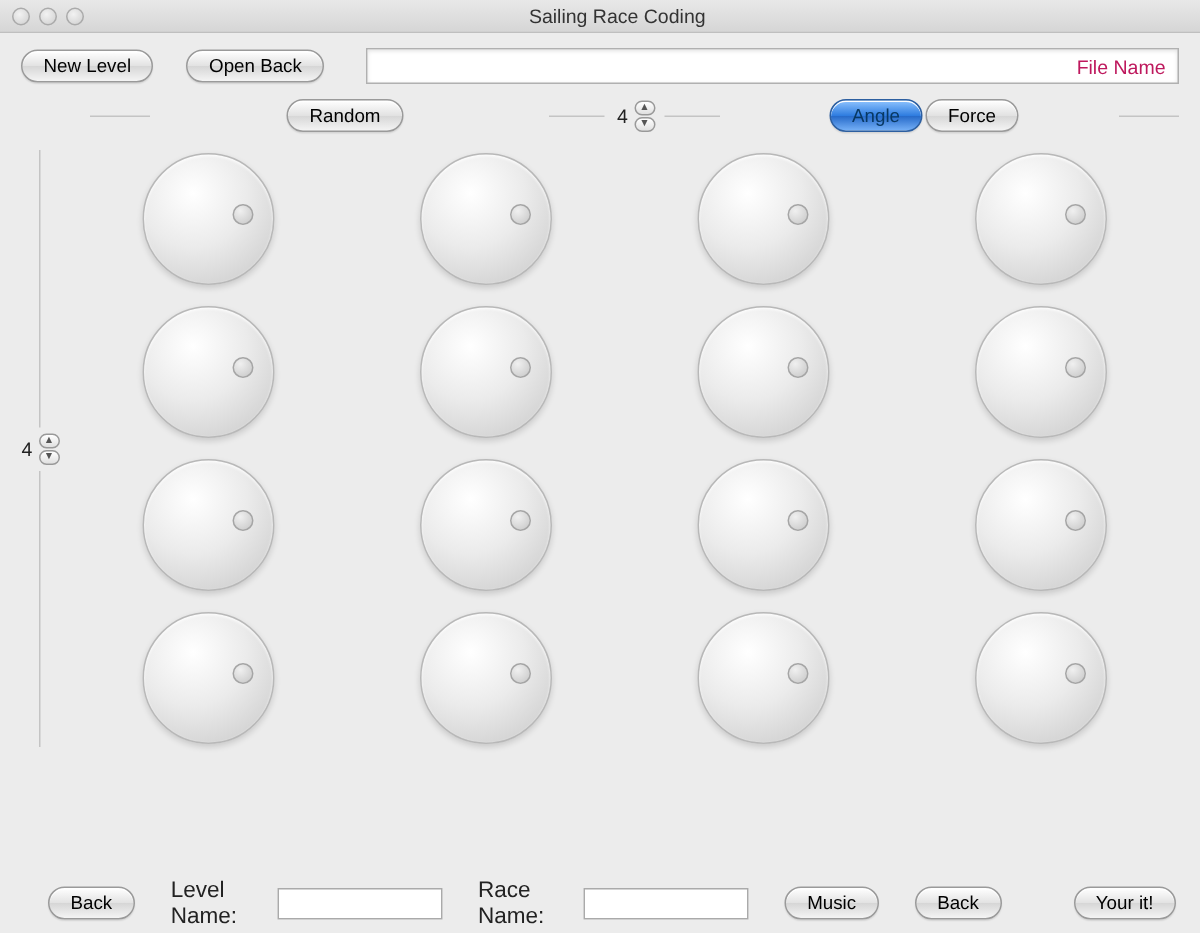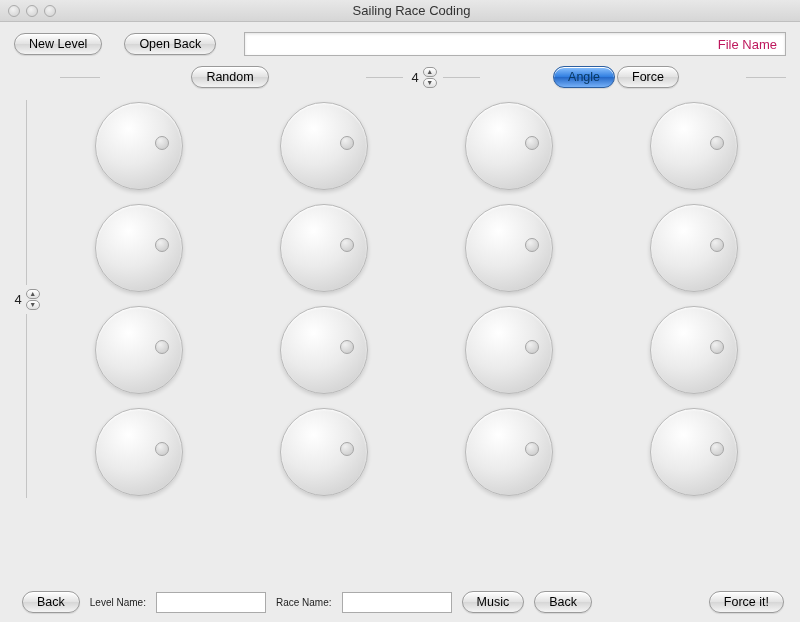--- a/index.html
+++ b/index.html
@@ -165,36 +165,36 @@
     height: 14px;
     border-radius: 50%;
     background: radial-gradient(circle at 35% 30%, #f0f0f0, #c6c6c6);
     border: 1px solid #a5a5a5;
     top: 34px;
     left: 60px;
   }
 
   .bottom {
     position: absolute;
-    left: 6px; right: 0; bottom: 0;
+    left: 16px; right: 0; bottom: 0;
     height: 40px;
     display: flex;
     align-items: center;
-    gap: 10px;
+    gap: 24px;
     padding: 0 16px;
   }
   .text-input {
     height: 21px;
     border: 1px solid #aaa;
     background: #fff;
     width: 110px;
     padding: 0 4px;
     font-size: 12px;
   }
-  .lbl { font-size: 10px; }
+  .lbl { font-size: 15px; }
   .spacer { flex: 1; }
 </style>
 </head>
 <body>
 
 <div class="titlebar">
   <div class="traffic">
     <div class="traffic-dot"></div>
     <div class="traffic-dot"></div>
     <div class="traffic-dot"></div>
@@ -313,14 +313,14 @@
 
 <div class="bottom">
   <button class="aqua-btn">Back</button>
   <span class="lbl">Level Name:</span>
   <input class="text-input" value="" style="">
   <span class="lbl">Race Name:</span>
   <input class="text-input" value="" style="">
   <button class="aqua-btn">Music</button>
   <button class="aqua-btn">Back</button>
   <div class="spacer"></div>
-  <button class="aqua-btn">Force it!</button>
+  <button class="aqua-btn">Your it!</button>
 </div>
 
 </body></html>

